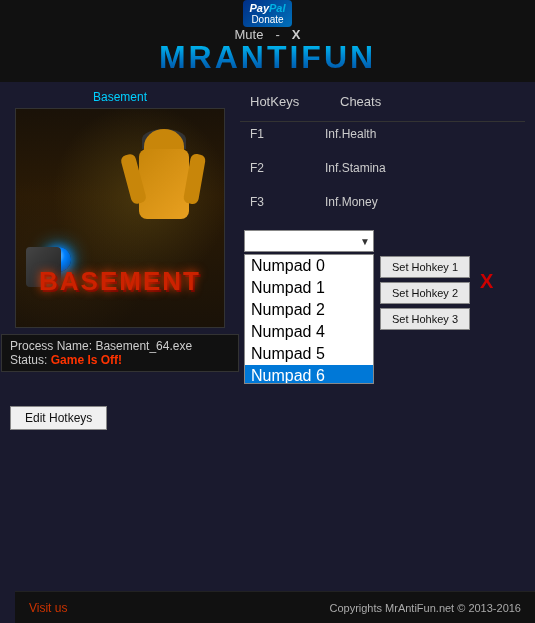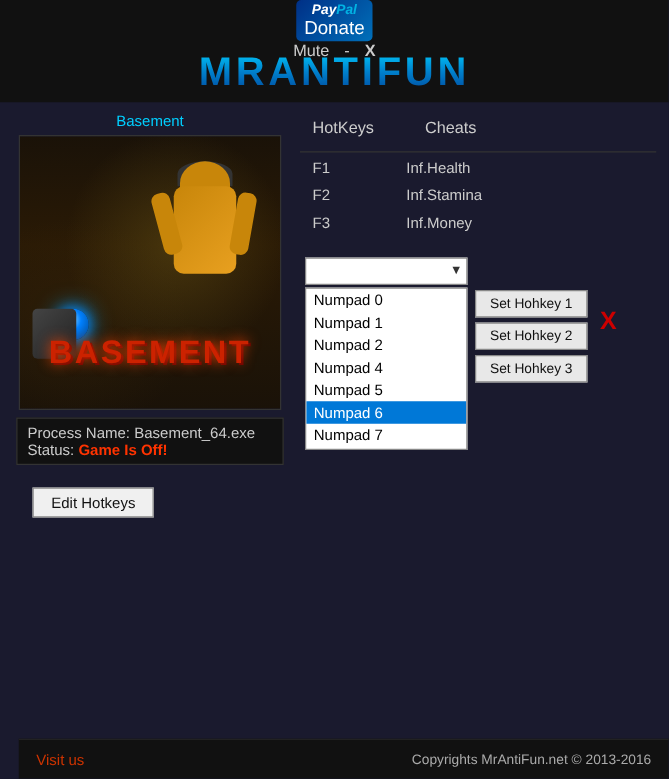--- a/index.html
+++ b/index.html
@@ -58,21 +58,21 @@
       color: #fff;
       font-size: 11px;
       font-weight: bold;
       font-style: italic;
     }
     #paypal-donate .pay .pay2 {
       color: #00b2e3;
     }
     #paypal-donate .donate {
       color: #fff;
-      font-size: 15px;
+      font-size: 10px;
     }
 
     
     #app-title-area {
       display: flex;
       justify-content: center;
       align-items: center;
       height: 50px;
       background: #111;
       text-align: right;
@@ -217,21 +217,21 @@
       bottom: 40px;
       left: 10px;
       width: 35px;
       height: 40px;
       background: linear-gradient(135deg, #444, #222);
       border-radius: 4px;
     }
 
     #process-info {
       margin-top: 6px;
-      width: 214px;
+      width: 238px;
       background: #111;
       border: 1px solid #333;
       padding: 4px 8px;
     }
     #process-name-line {
       font-size: 12px;
       color: #ccc;
     }
     #process-name-value {
       color: #ccc;
@@ -240,21 +240,21 @@
       font-size: 12px;
       color: #ccc;
     }
     #status-value {
       color: #ff3300;
       font-weight: bold;
     }
 
     
     #edit-hotkeys-area {
-      padding: 10px 26px;
+      padding: 10px 10px;
     }
     #edit-hotkeys-btn {
       background: #f0f0f0;
       border: 1px solid #888;
       padding: 4px 14px;
       font-size: 12px;
       cursor: pointer;
       color: #111;
     }
 
@@ -276,21 +276,21 @@
       min-width: 60px;
     }
     #cheats-col-header {
       font-size: 13px;
       color: #ccc;
     }
 
     #cheat-list {
       display: flex;
       flex-direction: column;
-      gap: 6px;
+      gap: 18px;
       padding: 0 4px;
       margin-bottom: 10px;
     }
     .cheat-row {
       display: flex;
       gap: 20px;
       padding: 1px 6px;
     }
     .cheat-key {
       min-width: 55px;
@@ -338,21 +338,21 @@
       pointer-events: none;
       color: #333;
       font-size: 10px;
     }
     #key-listbox {
       width: 130px;
       height: 130px;
       background: #fff;
       border: 1px solid #888;
       overflow-y: auto;
-      font-size: 12px;
+      font-size: 16px;
     }
     .key-item {
       padding: 2px 6px;
       cursor: pointer;
       color: #000;
     }
     .key-item.selected {
       background: #0078d7;
       color: #fff;
     }

